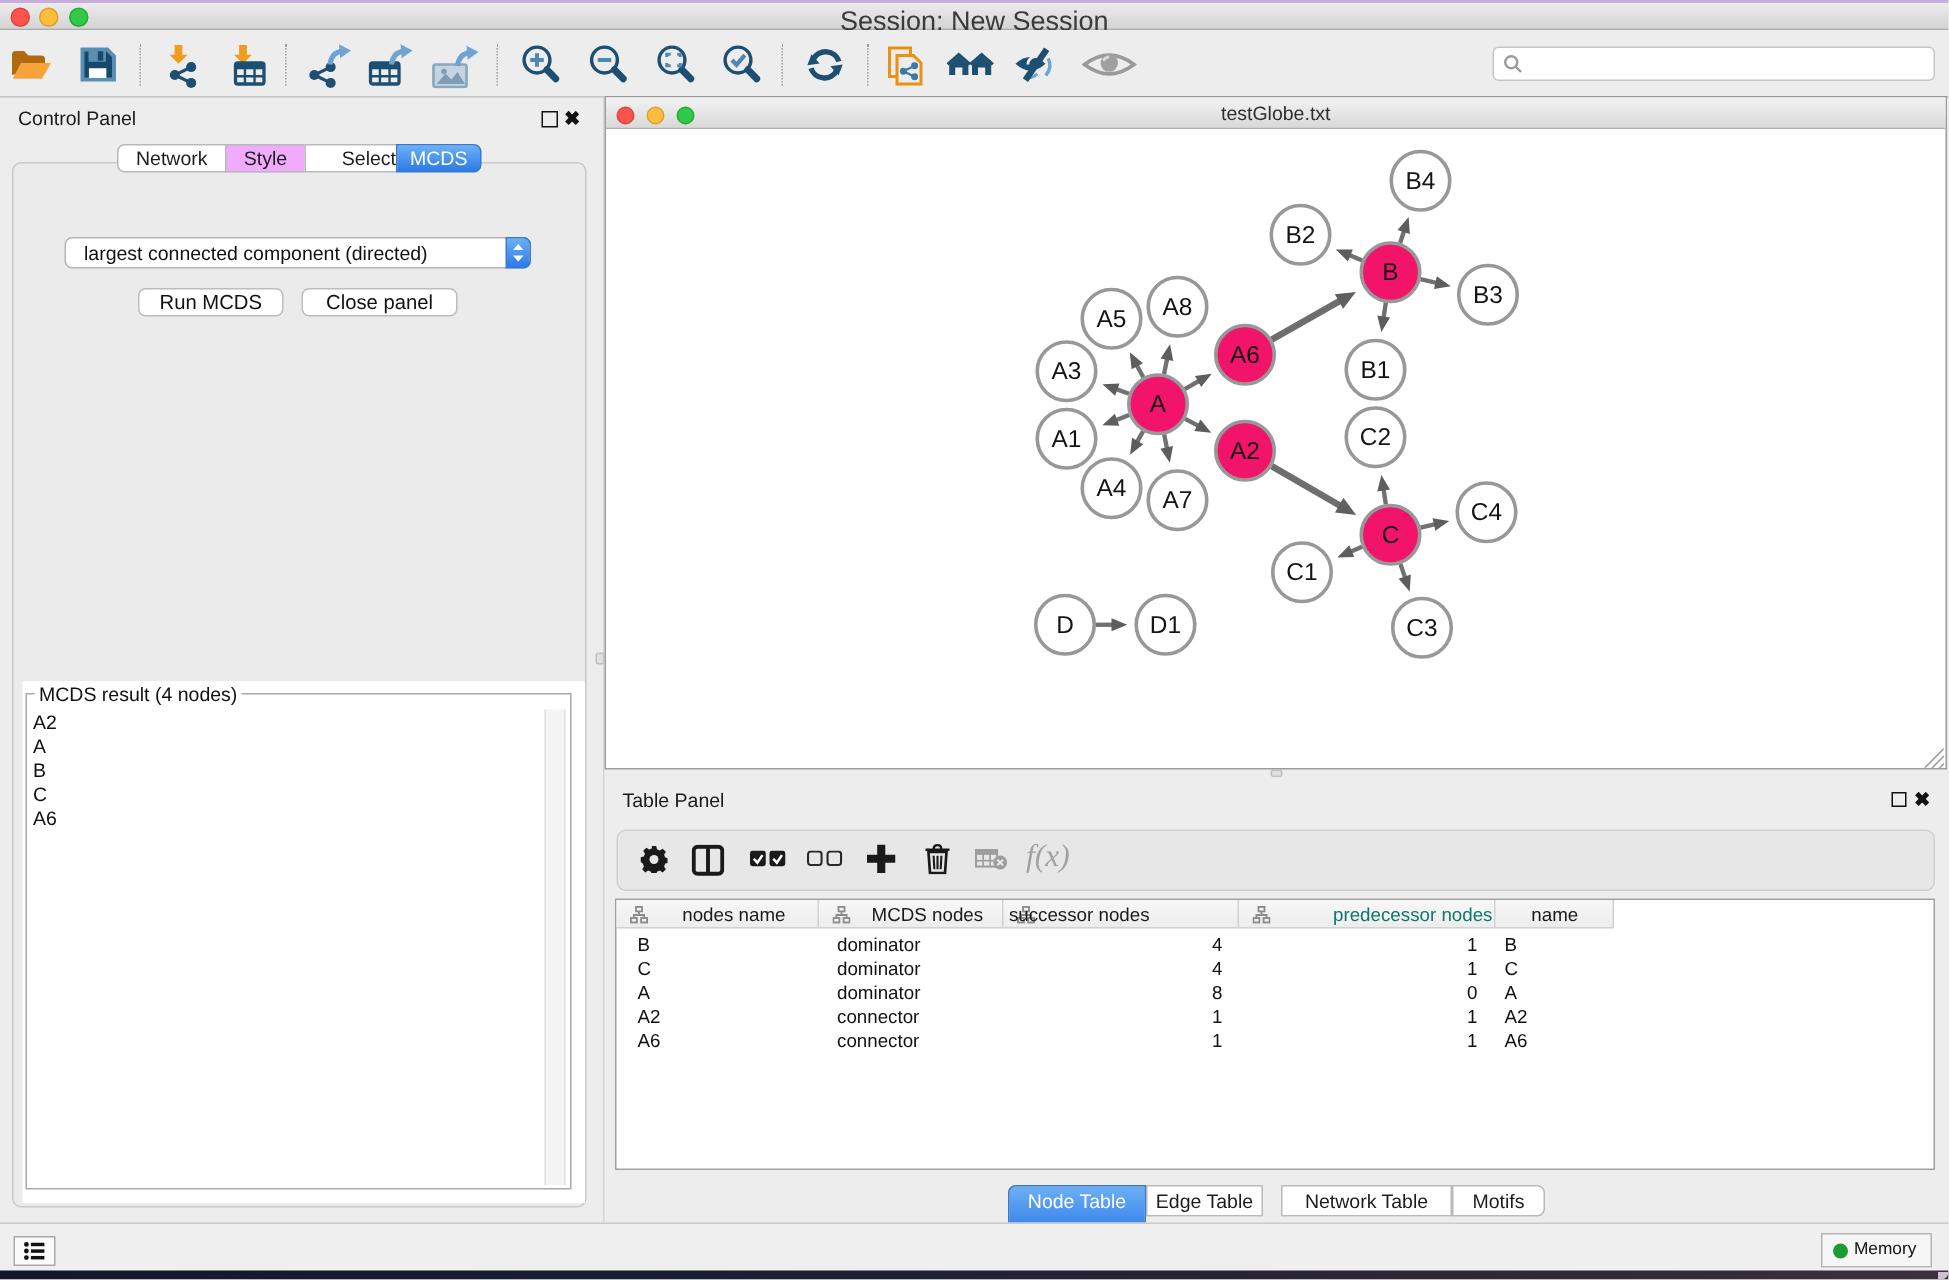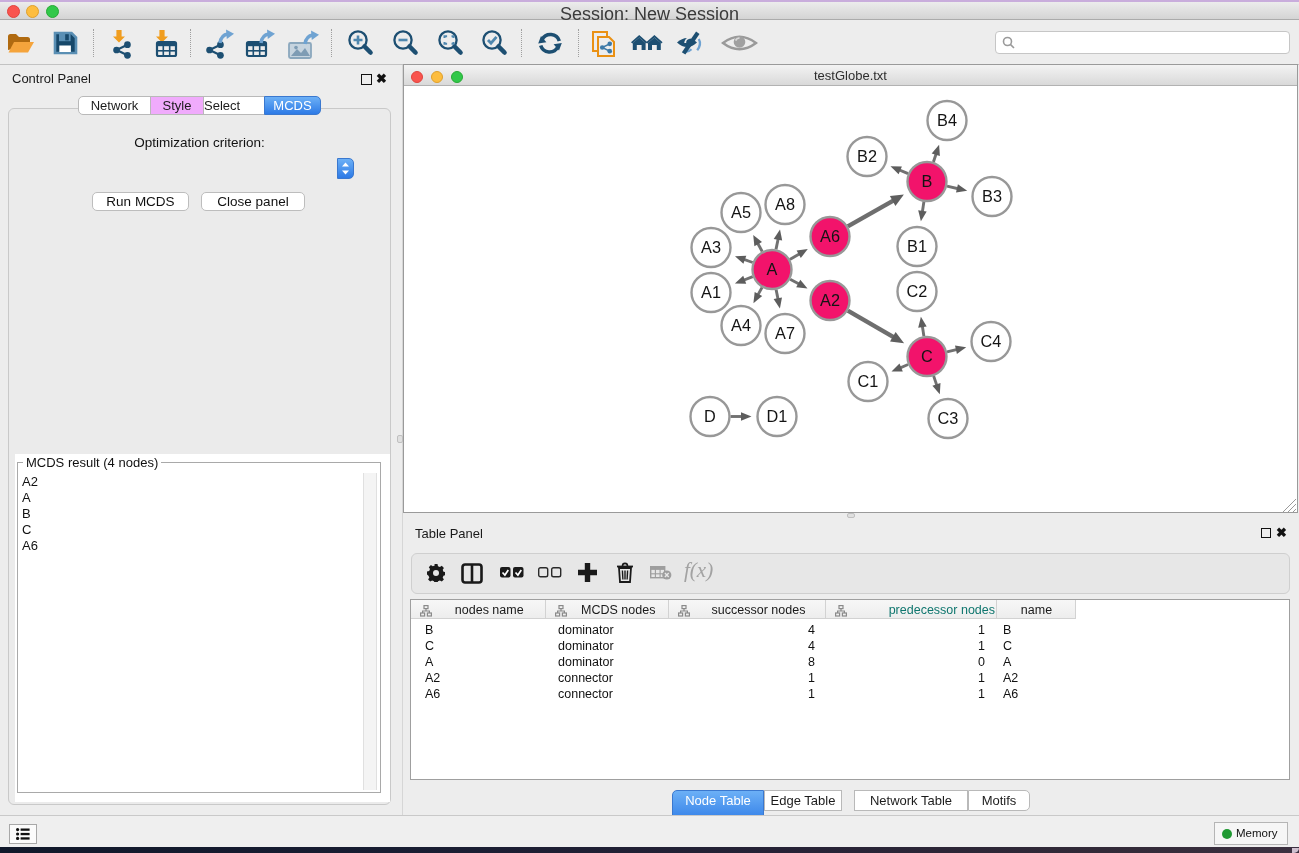--- a/index.html
+++ b/index.html
@@ -134,23 +134,23 @@
         <circle cx="5.5" cy="5.5" r="4" fill="none" stroke="#9a9a9a" stroke-width="1.6"></circle>
         <line x1="8.6" y1="8.6" x2="12" y2="12" stroke="#9a9a9a" stroke-width="1.6"></line>
       </svg>
     </div>
 <div style="position:absolute;left:12px;top:71px;font-size:13px;color:#1a1a1a">Control Panel</div>
     <div style="position:absolute;left:361px;top:74px;width:9px;height:9px;border:1.6px solid #111"></div>
     <div style="position:absolute;left:376px;top:71px;font-size:13px;font-weight:bold;color:#111">✖</div>
     <div style="position:absolute;left:8px;top:108px;width:383px;height:697px;background:#ebebeb;border:1px solid #c9c9c9;border-radius:6px;box-sizing:border-box"></div>
     <div style="position:absolute;left:78px;top:96px;width:73px;height:19px;background:#fff;color:#1c1c1c;border:1px solid #b9b9b9;border-radius:5px 0 0 5px;box-sizing:border-box;font-size:13px;text-align:center;line-height:18px">Network</div>
     <div style="position:absolute;left:150px;top:96px;width:54px;height:19px;background:#f0abfc;color:#1c1c1c;border:1px solid #b9b9b9;border-radius:0;box-sizing:border-box;font-size:13px;text-align:center;line-height:18px">Style</div>
-    <div style="position:absolute;left:203px;top:96px;width:62px;height:19px;background:#fff;color:#1c1c1c;border:1px solid #b9b9b9;border-radius:0;box-sizing:border-box;font-size:13px;text-align:left;line-height:18px">Select</div>
+    <div style="position:absolute;left:203px;top:96px;width:62px;height:19px;background:#fff;color:#1c1c1c;border:1px solid #b9b9b9;border-radius:0;box-sizing:border-box;font-size:13px;text-align:right;line-height:18px">Select</div>
     <div style="position:absolute;left:264px;top:96px;width:57px;height:19px;background:linear-gradient(#6cb0f6,#2d7ae6);color:#fff;border:1px solid #3a78cf;border-radius:0 5px 5px 0;box-sizing:border-box;font-size:13px;text-align:center;line-height:18px">MCDS</div>
-    <div style="position:absolute;left:0;top:135px;width:399px;text-align:center;font-size:13.5px;color:#111">Optimization criterion:</div>
+    <div style="position:absolute;left:43px;top:158px;width:311px;height:21px;background:#fff;border:1px solid #b5b5b5;border-radius:5px;box-sizing:border-box;font-size:13px;color:#111;line-height:19px;padding-left:12px">largest connected component (directed)</div>
     <div style="position:absolute;left:337px;top:158px;width:17px;height:21px;background:linear-gradient(#6cb0f6,#2d7ae6);border:1px solid #3a78cf;border-radius:0 5px 5px 0;box-sizing:border-box"><svg width="15" height="19" viewBox="0 0 15 19">
         <path d="M4 7.6 L7.5 3.6 L11 7.6 Z M4 11.4 L7.5 15.4 L11 11.4 Z" fill="#fff"></path>
       </svg></div>
     <div style="position:absolute;left:92px;top:192px;width:97px;height:19px;background:#fff;border:1px solid #bdbdbd;border-radius:5px;box-sizing:border-box;font-size:13.5px;color:#111;text-align:center;line-height:18px">Run MCDS</div>
     <div style="position:absolute;left:201px;top:192px;width:104px;height:19px;background:#fff;border:1px solid #bdbdbd;border-radius:5px;box-sizing:border-box;font-size:13.5px;color:#111;text-align:center;line-height:18px">Close panel</div>
     <div style="position:absolute;left:15px;top:454px;width:375px;height:348px;background:#fff"></div>
     <div style="position:absolute;left:17px;top:462px;width:364px;height:331px;border:1px solid #a9a9a9;box-sizing:border-box"></div>
     <div style="position:absolute;left:23px;top:455px;background:#fff;padding:0 3px;font-size:13px;color:#111">MCDS result (4 nodes)</div>
     <div style="position:absolute;left:363px;top:473px;width:14px;height:317px;background:#f4f4f4;border-left:1px solid #e0e0e0;border-right:1px solid #e0e0e0;box-sizing:border-box"></div>
     <div style="position:absolute;left:22px;top:474px;font-size:13px;line-height:16px;color:#111">A2<br>A<br>B<br>C<br>A6</div>
@@ -325,21 +325,21 @@
       </svg></div>
     <div style="position:absolute;left:569.5px;top:603px;width:97.5px;text-align:center;font-size:12.5px;color:#1a1a1a">MCDS nodes</div>
     <div style="position:absolute;left:678px;top:603px"><svg width="12" height="12" viewBox="0 0 12 12">
         <g fill="none" stroke="#8a8a8a" stroke-width="1.2">
           <rect x="4" y="0.6" width="4" height="3"></rect>
           <rect x="0.6" y="8" width="4" height="3"></rect>
           <rect x="7.4" y="8" width="4" height="3"></rect>
           <path d="M6 3.6 V6 M2.6 8 V6 h6.8 v2"></path>
         </g>
       </svg></div>
-    <div style="position:absolute;left:693px;top:603px;width:131px;text-align:center;font-size:12.5px;color:#1a1a1a">successor nodes</div>
+    <div style="position:absolute;left:654px;top:603px;width:131px;text-align:center;font-size:12.5px;color:#1a1a1a">successor nodes</div>
     <div style="position:absolute;left:835px;top:603px"><svg width="12" height="12" viewBox="0 0 12 12">
         <g fill="none" stroke="#8a8a8a" stroke-width="1.2">
           <rect x="4" y="0.6" width="4" height="3"></rect>
           <rect x="0.6" y="8" width="4" height="3"></rect>
           <rect x="7.4" y="8" width="4" height="3"></rect>
           <path d="M6 3.6 V6 M2.6 8 V6 h6.8 v2"></path>
         </g>
       </svg></div>
     <div style="position:absolute;left:850px;top:603px;width:145px;text-align:right;font-size:12.5px;color:#0f766e">predecessor nodes</div>
     <div style="position:absolute;left:997px;top:603px;width:79px;text-align:center;font-size:12.5px;color:#1a1a1a">name</div>

